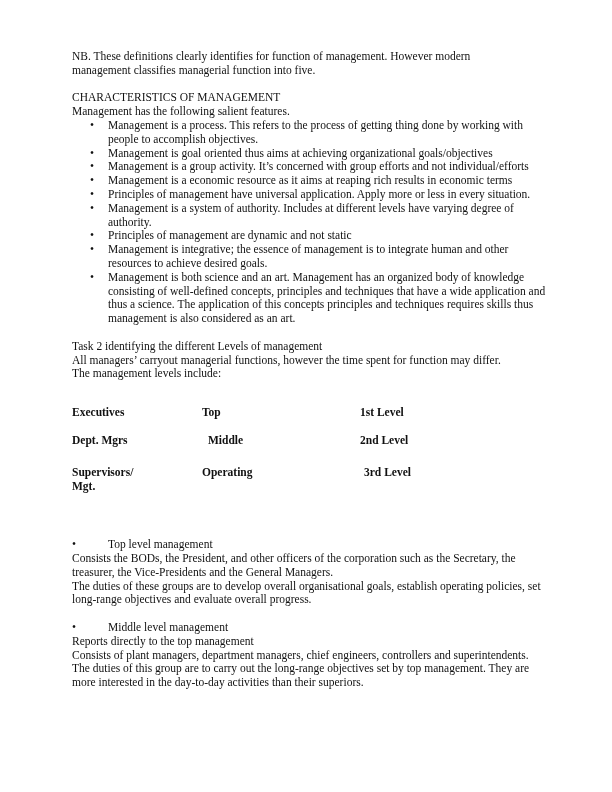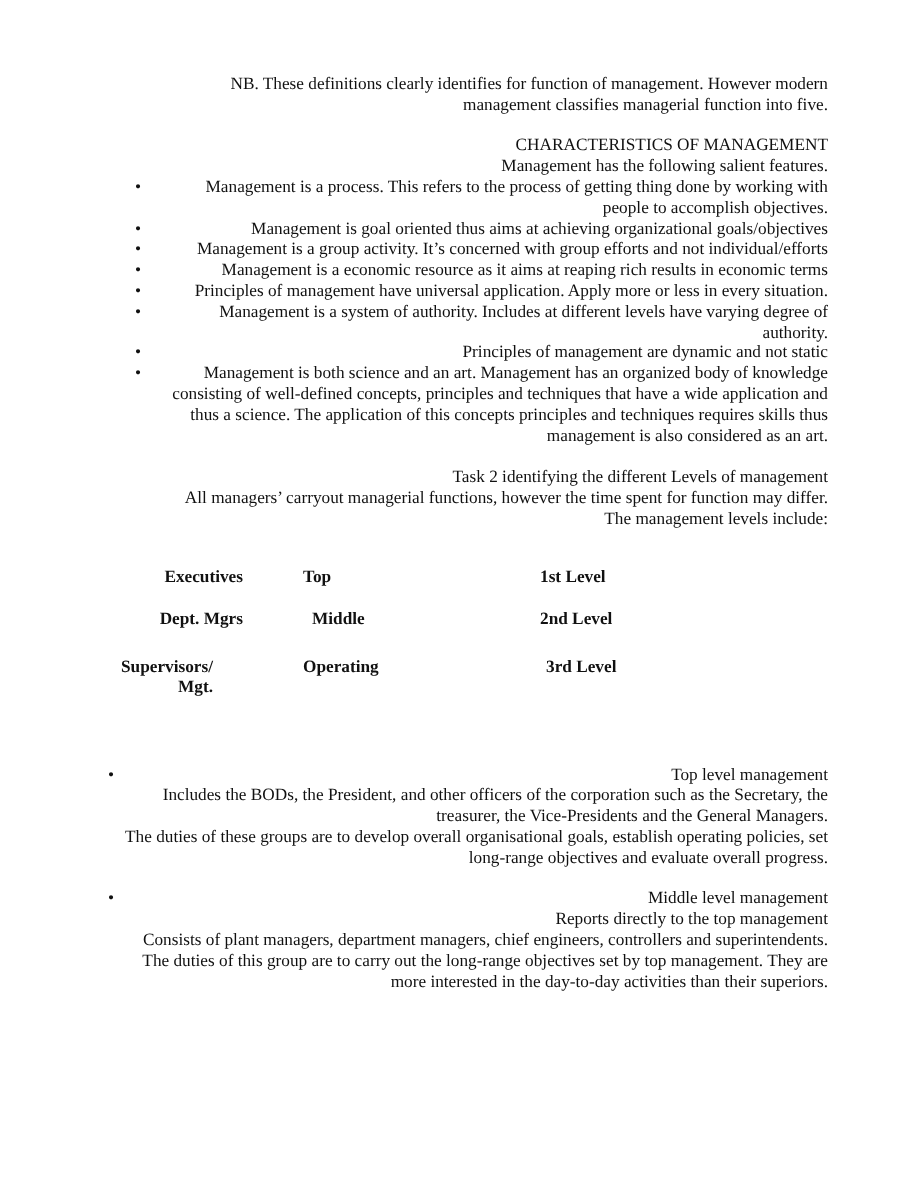--- a/index.html
+++ b/index.html
@@ -1,18 +1,18 @@
 <!DOCTYPE html>
 <html><head>
 <meta charset="utf-8">
 <style>
   html, body { margin: 0; padding: 0; background: #ffffff; }
   body { width: 612px; height: 792px; position: relative; overflow: hidden;
          font-family: "Liberation Serif", serif; font-size: 11.5px; color: #111; line-height: 13.8px; }
-  .page { position: absolute; left: 72px; top: 50px; width: 480px; text-align: right; }
+  .page { position: absolute; left: 72px; top: 50px; width: 480px; }
   p { margin: 0; }
   .gap { height: 13.8px; }
   ul.bullets { list-style: none; margin: 0; padding: 0; }
   ul.bullets li { position: relative; padding-left: 36px; }
   ul.bullets li::before { content: "\2022"; position: absolute; left: 18px; top: 0; }
   .bold { font-weight: normal; }
   .levels { position: relative; height: 100px; margin-top: 25px; font-weight: bold; }
   .lv-row { position: absolute; left: 0; width: 480px; height: 28px; }
   .lv-row span { position: absolute; top: 0; }
   .c1 { left: 0; width: 90px; }
@@ -35,20 +35,21 @@
   <p>CHARACTERISTICS OF MANAGEMENT</p>
   <p>Management has the following salient features.</p>
   <ul class="bullets">
     <li>Management is a process. This refers to the process of getting thing done by working with people to accomplish objectives.</li>
     <li>Management is goal oriented thus aims at achieving organizational goals/objectives</li>
     <li>Management is a group activity. It’s concerned with group efforts and not individual/efforts</li>
     <li>Management is a economic resource as it aims at reaping rich results in economic terms</li>
     <li>Principles of management have universal application. Apply more or less in every situation.</li>
     <li>Management is a system of authority. Includes at different levels have varying degree of authority.</li>
     <li>Principles of management are dynamic and not static</li>
+    <li>Management is integrative; the essence of management is to integrate human and other resources to achieve desired goals.</li>
     <li>Management is both science and an art. Management has an organized body of knowledge consisting of well-defined concepts, principles and techniques that have a wide application and thus a science. The application of this concepts principles and techniques requires skills thus management is also considered as an art.</li>
   </ul>
   <div class="gap"></div>
 
   <p><span class="bold">Task 2</span><span> identifying the different Levels of management</span></p>
   <p>All managers’ carryout managerial functions, however the time spent for function may differ.</p>
   <p>The management levels include:</p>
 
   <div class="levels">
     <div class="lv-row" style="top:0">
@@ -67,21 +68,21 @@
       <span class="c3" style="left:292px">3rd  Level</span>
     </div>
   </div>
 
   <div style="height:32px"></div>
 
   <p class="sub-head">
     <span class="dot">•</span>
     <span>Top level management</span>
   </p>
-  <p>Includes the BODs, the President, and other officers of the corporation such as the Secretary, the treasurer, the Vice-Presidents and the General Managers.</p>
+  <p>Consists the BODs, the President, and other officers of the corporation such as the Secretary, the treasurer, the Vice-Presidents and the General Managers.</p>
   <p>The duties of these groups are to develop overall organisational goals, establish operating policies, set long-range objectives and evaluate overall progress.</p>
   <div class="gap"></div>
 
   <p class="sub-head">
     <span class="dot">•</span>
     <span>Middle level management</span>
   </p>
   <p>Reports directly to the top management</p>
   <p>Consists of plant managers, department managers, chief engineers, controllers and superintendents.</p>
   <p>The duties of this group are to carry out the long-range objectives set by top management.  They are more interested in the day-to-day activities than their superiors.</p>

